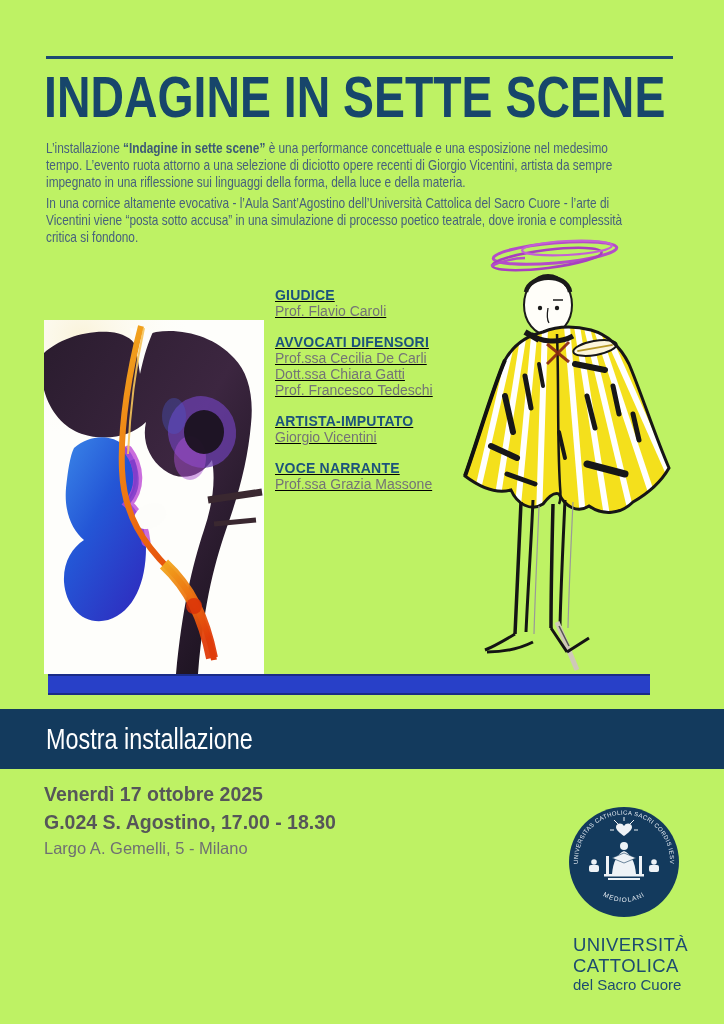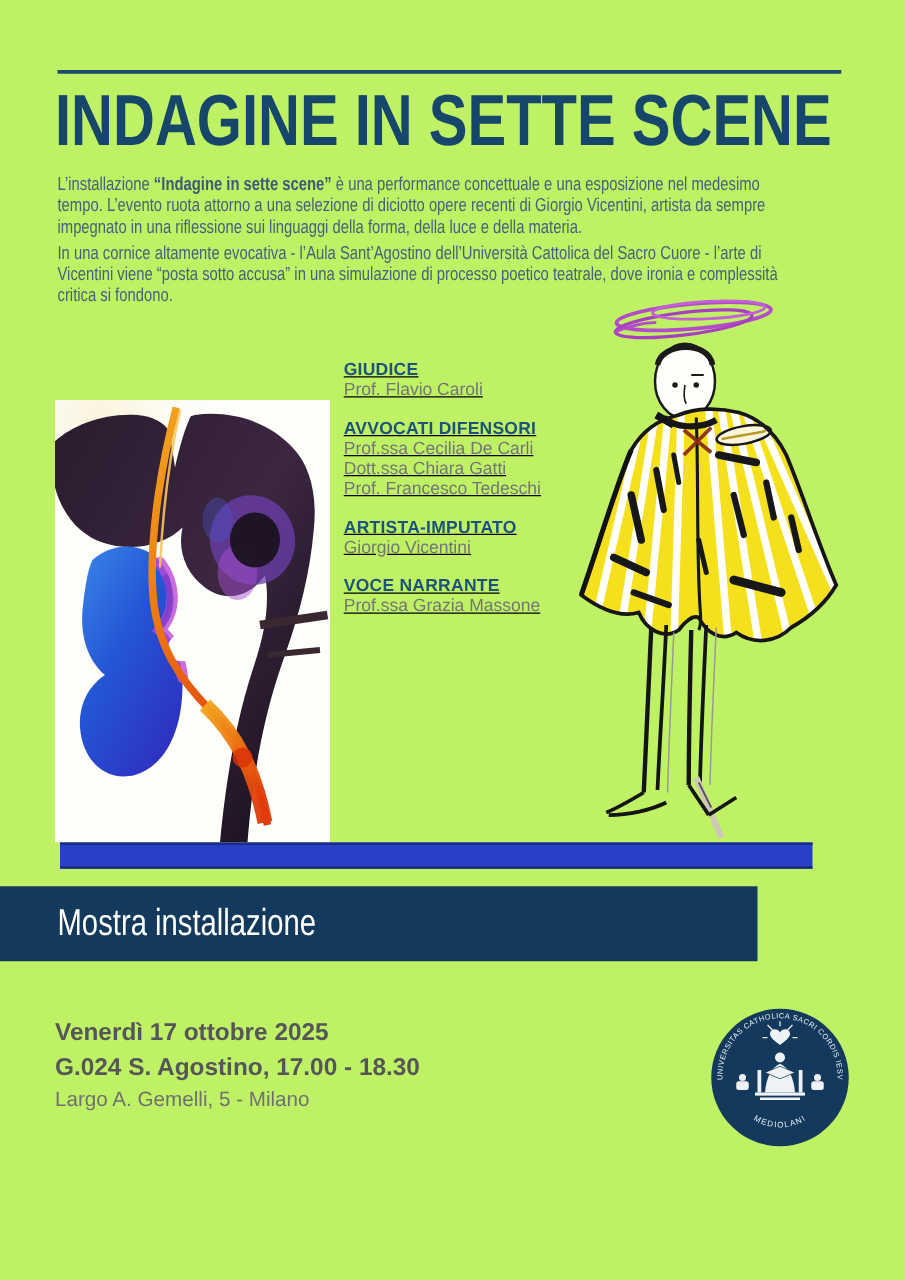--- a/index.html
+++ b/index.html
@@ -22,25 +22,25 @@
   .cast-group{margin-bottom:15px;}
   .cast-role{font-weight:bold;color:#1c527c;line-height:16px;letter-spacing:0.2px;}
   .cast-name{color:#737476;line-height:16px;}
   
   .artwork{left:44px;top:320px;}
   .sketch{left:455px;top:236px;}
   
   .bluebar{left:48px;top:674px;width:602px;height:21px;background:#2840c8;
            border-top:2px solid #1a2c86;border-bottom:2px solid #1a2c86;box-sizing:border-box;}
   
-  .band{left:0;top:709px;width:606px;height:60px;background:#133a5d;}
+  .band{left:0;top:709px;width:724px;height:60px;background:#133a5d;}
   .band-title{position:absolute;left:46px;top:1px;line-height:58px;font-size:30px;color:#ffffff;
               white-space:nowrap;transform:scaleX(0.78);transform-origin:0 0;font-weight:normal;}
   
-  .details{left:44px;top:812px;color:#565659;}
+  .details{left:44px;top:780px;color:#565659;}
   .d-strong{font-size:19.5px;font-weight:bold;line-height:28px;white-space:nowrap;}
   .d-addr{font-size:16.5px;color:#6f7072;margin-top:3px;font-weight:normal;white-space:nowrap;}
   
   .seal{left:568px;top:806px;}
   .wordmark{left:573px;top:934px;color:#1d4b70;}
   .wm-caps{font-size:18.5px;line-height:21px;letter-spacing:0.4px;white-space:nowrap;}
   .wm-small{font-size:15px;line-height:18px;white-space:nowrap;}
 </style>
 </head>
 <body>
@@ -238,14 +238,19 @@
       <rect x="71" y="50" width="3" height="18"></rect>
       <rect x="36" y="68" width="40" height="2.5"></rect>
       <rect x="40" y="72" width="32" height="2"></rect>
       <circle cx="26" cy="56" r="2.8"></circle>
         <rect x="21" y="59" width="10" height="7" rx="2"></rect>
       <circle cx="86" cy="56" r="2.8"></circle>
         <rect x="81" y="59" width="10" height="7" rx="2"></rect>
     </g>
   </svg>
 
+  <div class="abs wordmark">
+    <div class="wm-caps">UNIVERSITÀ</div>
+    <div class="wm-caps">CATTOLICA</div>
+    <div class="wm-small">del Sacro Cuore</div>
+  </div>
 
 </div>
 
 </body></html>

